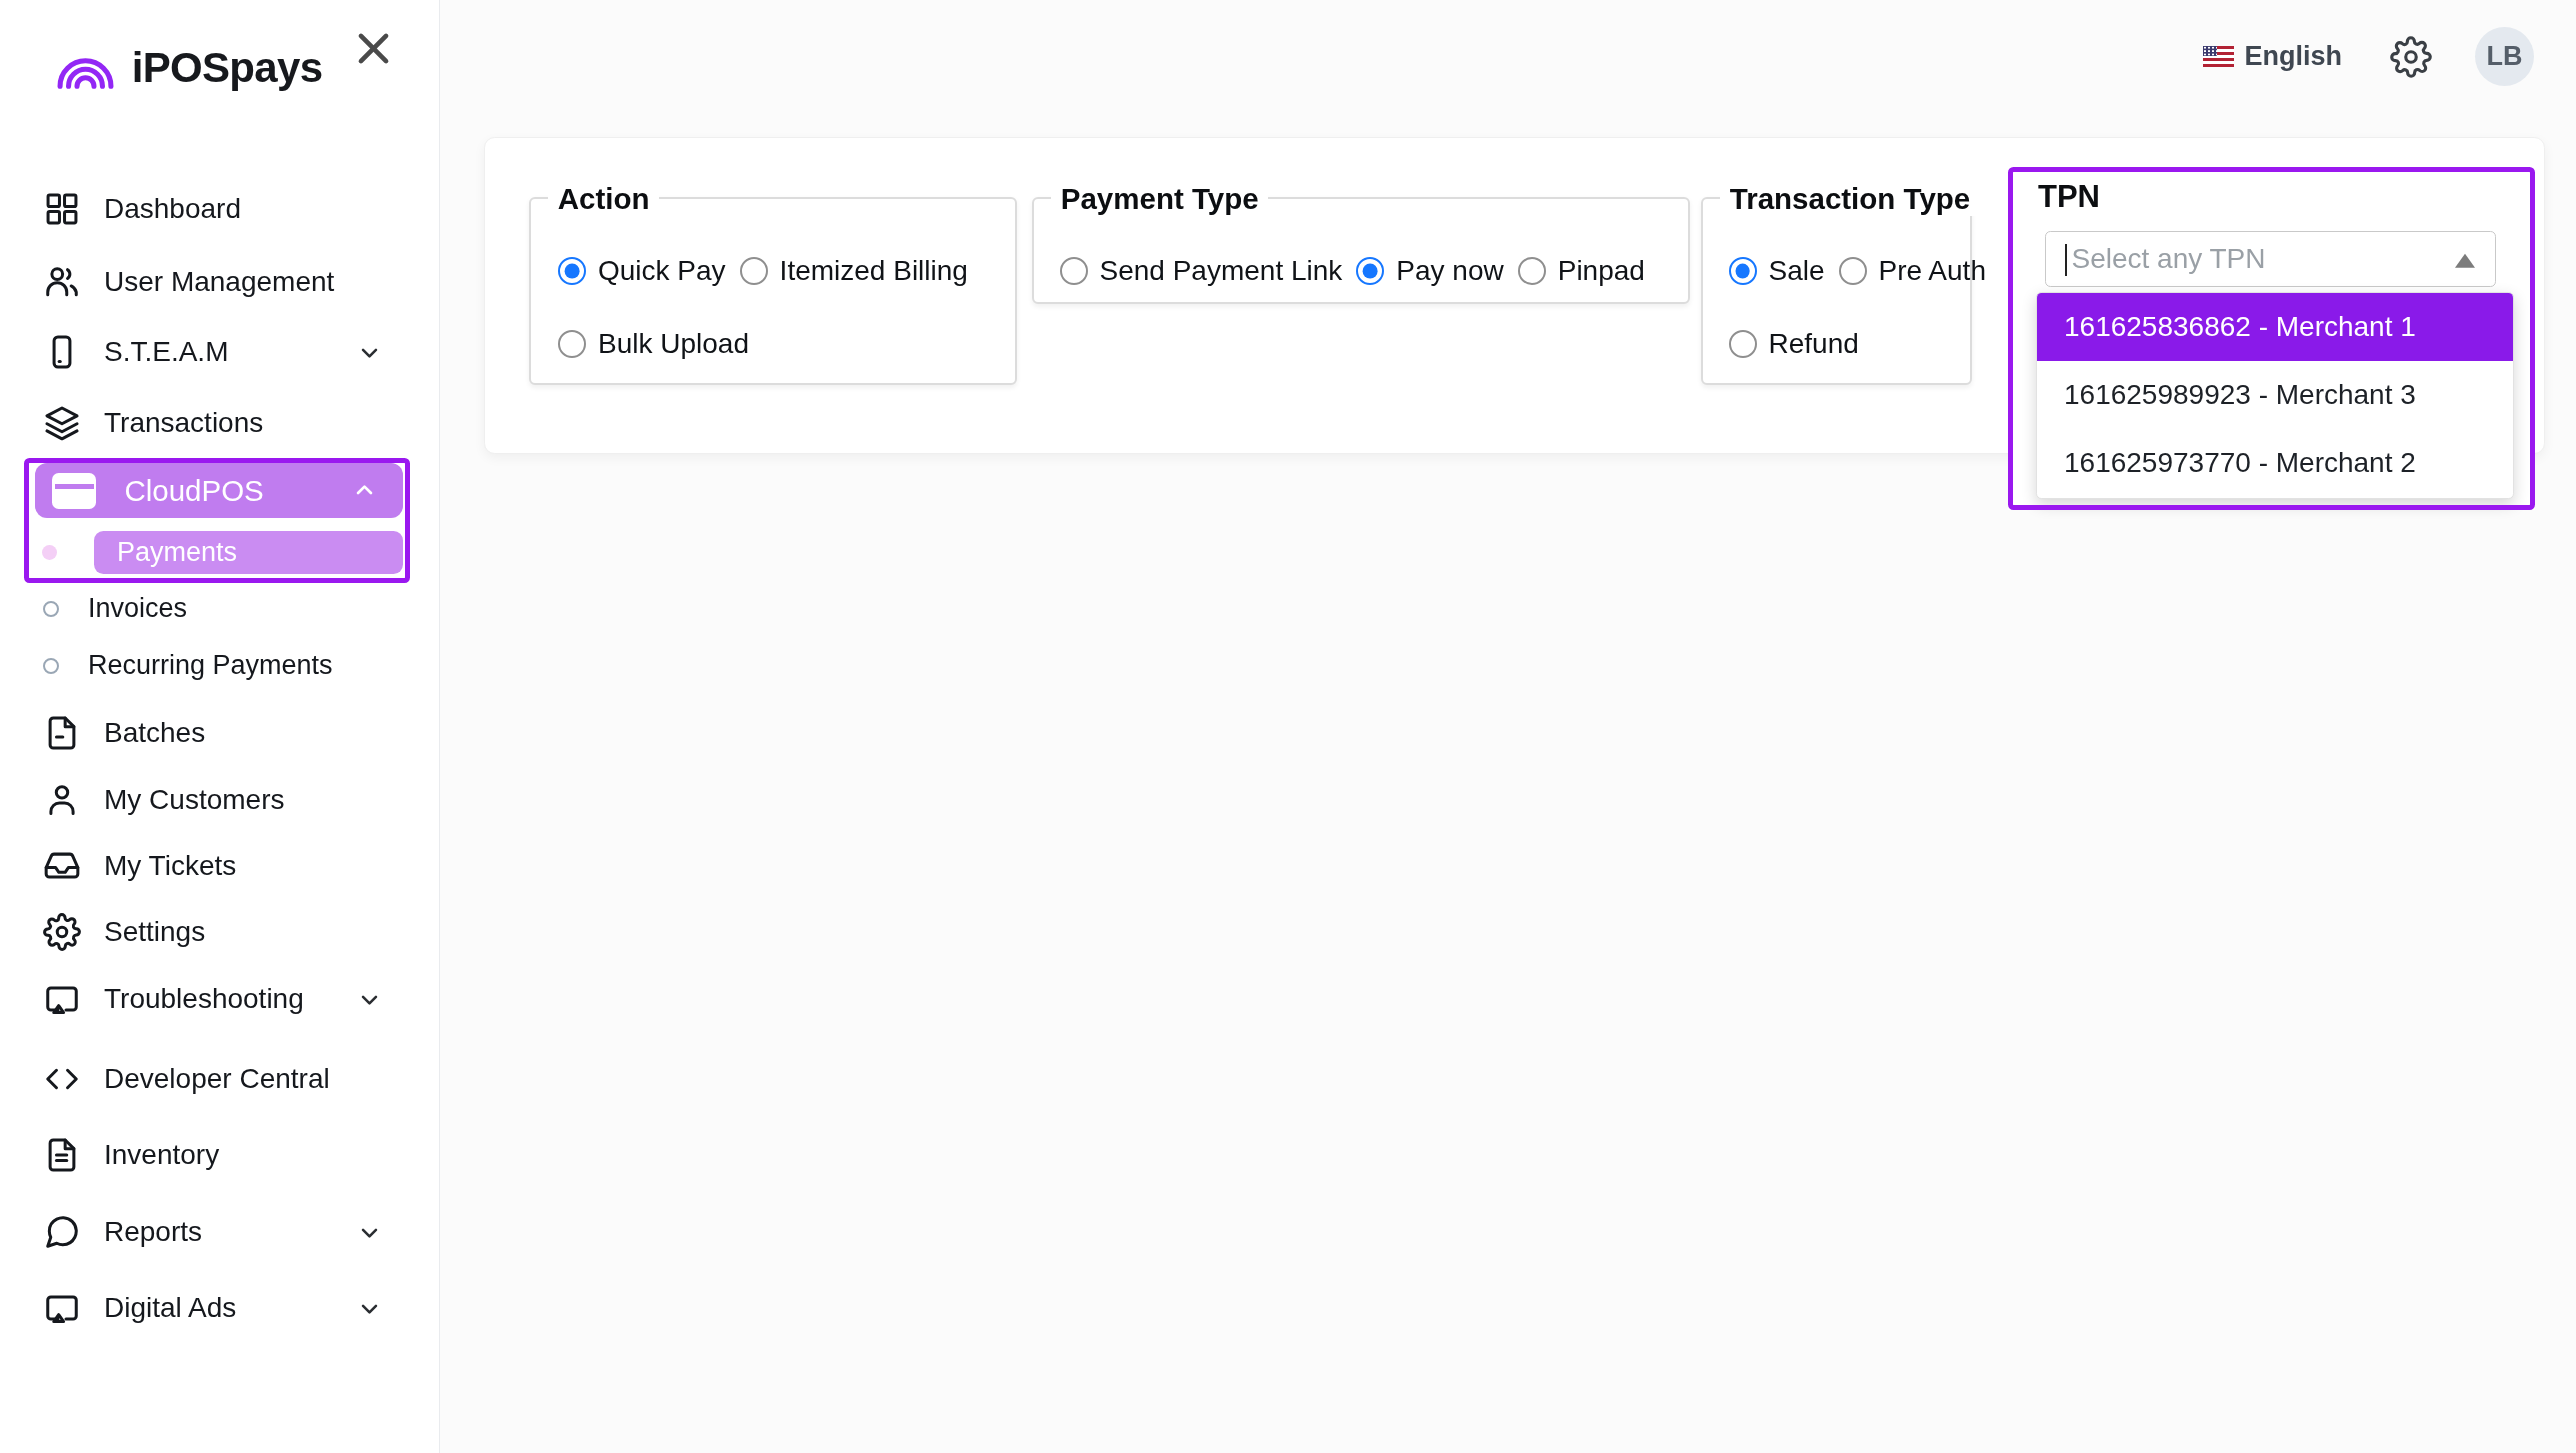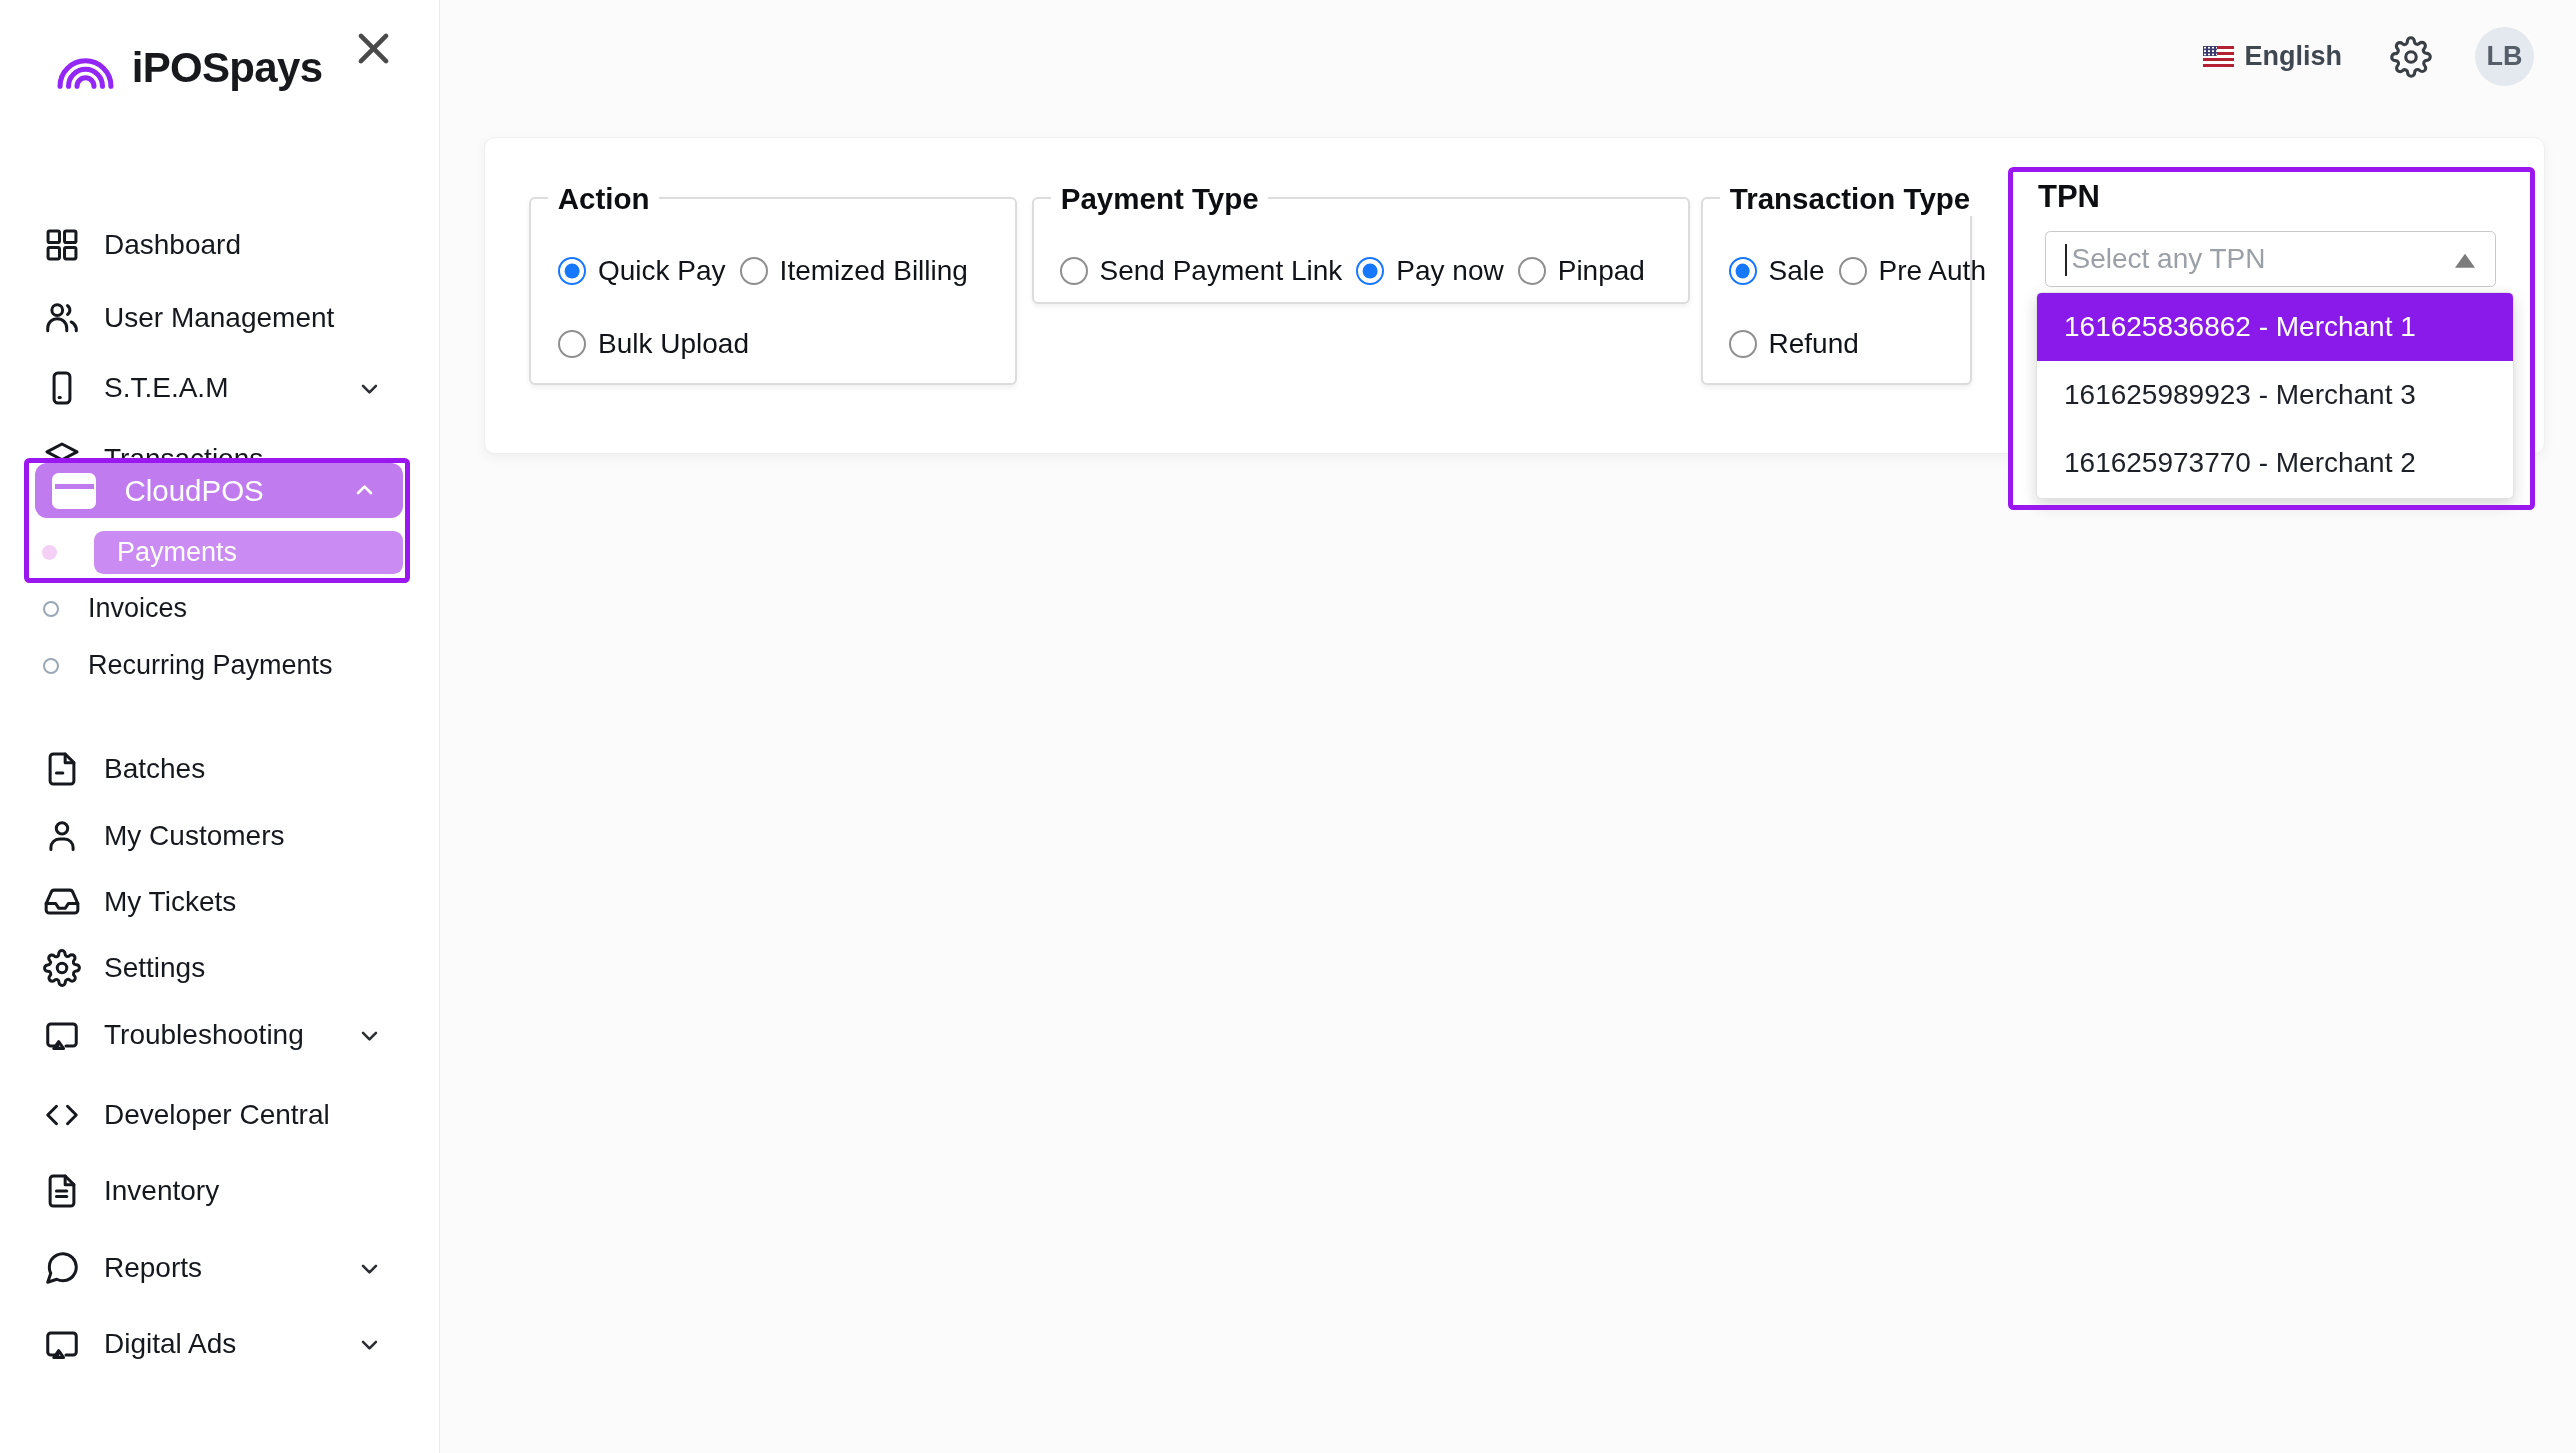--- a/index.html
+++ b/index.html
@@ -17,21 +17,21 @@
   .sidebar {
     position:absolute; left:0; top:0; width:440px; height:1453px;
     background:#ffffff; border-right:1.3px solid #e9ebee;
   }
   .logo { position:absolute; left:54px; top:44px; display:flex; align-items:center; gap:14.8px; }
   .logo-text { font-size:42px; font-weight:800; letter-spacing:-0.7px; color:#17191d; }
   .close-btn { position:absolute; left:352px; top:27px; width:43px; height:43px; cursor:pointer; }
 
   .nav-item {
     position:absolute; left:27px; width:386px; height:40px;
-    display:flex; align-items:center;margin-top:36px;
+    display:flex; align-items:center;
   }
   .nav-icon { width:38px; height:38px; margin-left:16px; flex:0 0 auto; }
   .nav-label { margin-left:23px; font-size:28px; font-weight:500; color:#15181d; white-space:nowrap; }
   .nav-chevron { position:absolute; right:28px; width:31px; height:31px; }
 
   .pill-cloudpos {
     position:absolute; left:35px; top:463px; width:368px; height:55px;
     background:#C07CEF; border-radius:12px; display:flex; align-items:center; cursor:pointer;
   }
   .card-icon { position:relative; width:44px; height:36px; margin-left:17.4px;

